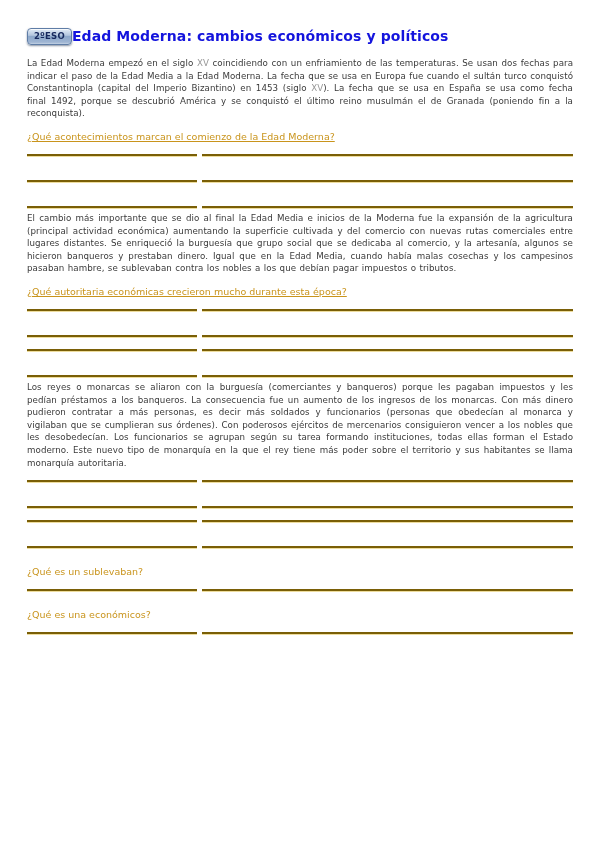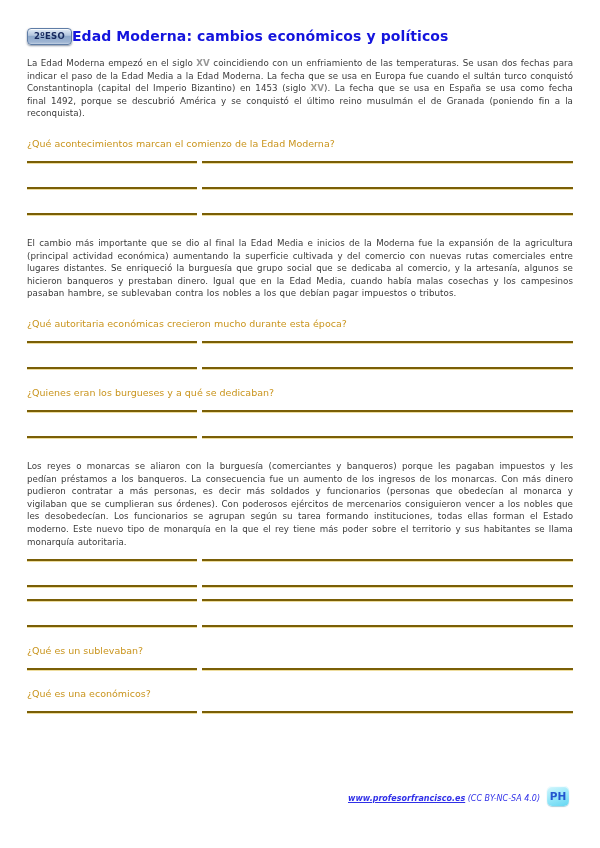--- a/index.html
+++ b/index.html
@@ -38,29 +38,29 @@
     letter-spacing:.1px;
   }
   
   .para{
     font-size:8.7px;line-height:12.6px;
     color:var(--body-ink);
     text-align:justify;
     letter-spacing:.05px;
     word-spacing:.6px;
   }
-  .para .muted{color:#979797;font-weight:bold;}
+  .para .muted{color:#979797;}
   .p-top{margin-top:12px;}
-  .p-mid{margin-top:21px;}
+  .p-mid{margin-top:3px;}
   
   .question{
     font-size:9.5px;line-height:13px;
     color:var(--question-gold);
   }
-  .q-after-para{margin-top:17px;}
+  .q-after-para{margin-top:10px;text-decoration:underline;}
   .q-after-lines{margin-top:16px;}
   
   .ans{display:flex;gap:5px;}
   .ans-first{margin-top:11px;}
   .ans-next{margin-top:23px;}
   .seg{height:2px;background:var(--line-dark);border-bottom:1px solid var(--line-light);}
   .seg.l{width:170px;flex:0 0 auto;}
   .seg.r{flex:1;}
   
   .footer{
@@ -112,21 +112,20 @@
   <div class="question q-after-para">¿Qué autoritaria económicas crecieron mucho durante esta época?</div>
   <div class="ans ans-first">
       <div class="seg l"></div>
       <div class="seg r"></div>
     </div>
   <div class="ans ans-next">
       <div class="seg l"></div>
       <div class="seg r"></div>
     </div>
 
-  <div class="question q-after-lines">¿Quienes eran los burgueses y a qué se dedicaban?</div>
   <div class="ans ans-first">
       <div class="seg l"></div>
       <div class="seg r"></div>
     </div>
   <div class="ans ans-next">
       <div class="seg l"></div>
       <div class="seg r"></div>
     </div>
 
   <div class="para p-mid">Los reyes o monarcas se aliaron con la burguesía (comerciantes y banqueros) porque les pagaban impuestos y les pedían préstamos a los banqueros. La consecuencia fue un aumento de los ingresos de los monarcas. Con más dinero pudieron contratar a más personas, es decir más soldados y funcionarios (personas que obedecían al monarca y vigilaban que se cumplieran sus órdenes). Con poderosos ejércitos de mercenarios consiguieron vencer a los nobles que les desobedecían. Los funcionarios se agrupan según su tarea formando instituciones, todas ellas forman el Estado moderno. Este nuevo tipo de monarquía en la que el rey tiene más poder sobre el territorio y sus habitantes se llama monarquía autoritaria.</div>
@@ -154,18 +153,14 @@
       <div class="seg l"></div>
       <div class="seg r"></div>
     </div>
 
   <div class="question q-after-lines">¿Qué es una económicos?</div>
   <div class="ans ans-first">
       <div class="seg l"></div>
       <div class="seg r"></div>
     </div>
 
-  <div class="footer">
-    <span class="footer-text"><a class="footer-link">www.profesorfrancisco.es</a><span> </span><span>(CC BY-NC-SA 4.0)</span></span>
-    <span class="ph-logo">PH</span>
-  </div>
 
 </div>
 
 </body></html>

